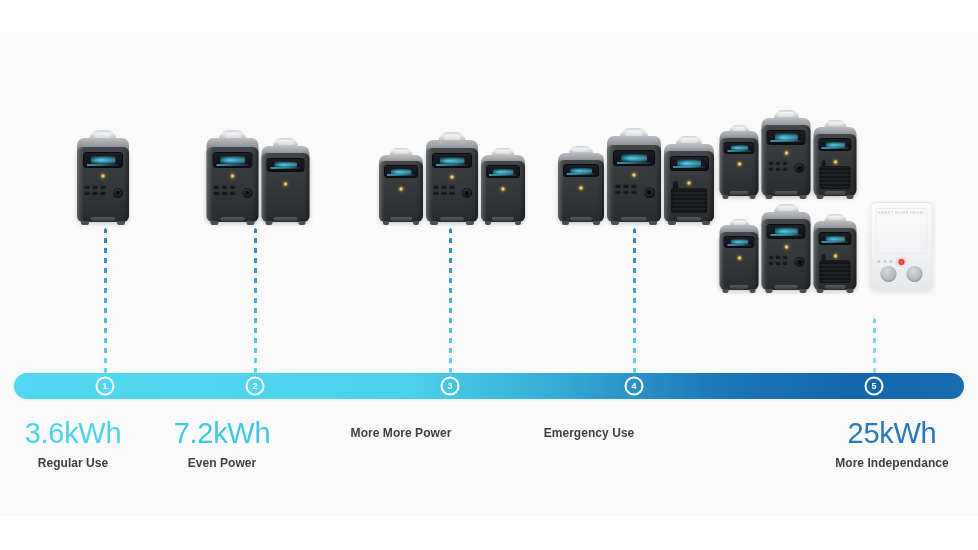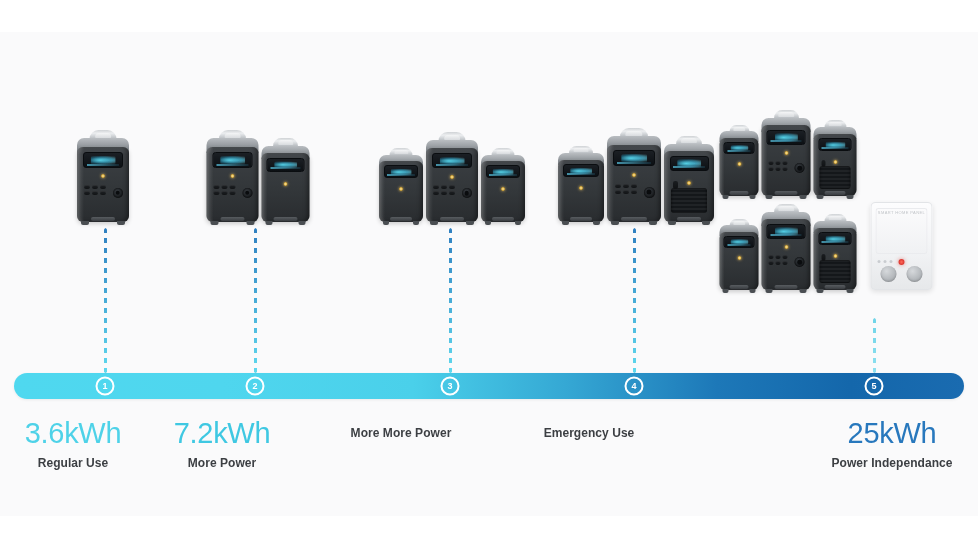--- a/index.html
+++ b/index.html
@@ -677,27 +677,27 @@
       <div class="marker" style="left: 860px;">5</div>
     </div>
 
   <div class="captions" id="captions">
       <div class="caption" style="left: 73px;">
         <div class="value" style="color: rgb(78, 210, 232);">3.6kWh</div>
         <div class="label">Regular Use</div>
       </div>
       <div class="caption" style="left: 222px;">
         <div class="value" style="color: rgb(63, 200, 226);">7.2kWh</div>
-        <div class="label">More Power</div>
+        <div class="label">Even Power</div>
       </div>
       <div class="caption" style="left: 401px;">
         <div class="label">More More Power</div>
       </div>
       <div class="caption" style="left: 589px;">
         <div class="label">Emergency Use</div>
       </div>
       <div class="caption" style="left: 844px; margin-left: 48px;">
         <div class="value" style="color: rgb(40, 120, 189);">25kWh</div>
-        <div class="label">Power Independance</div>
+        <div class="label">More Independance</div>
       </div>
     </div>
 
 </div>
 
 </body></html>

